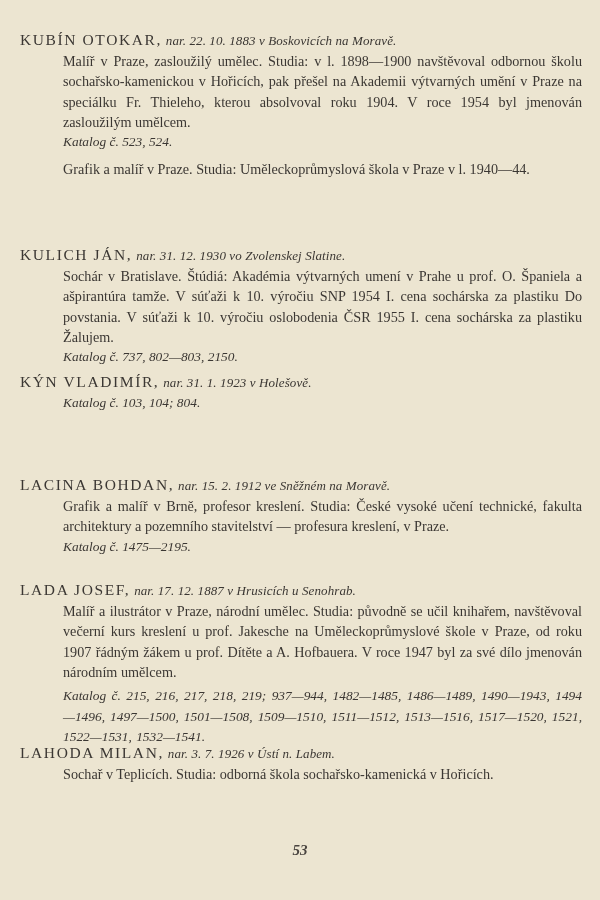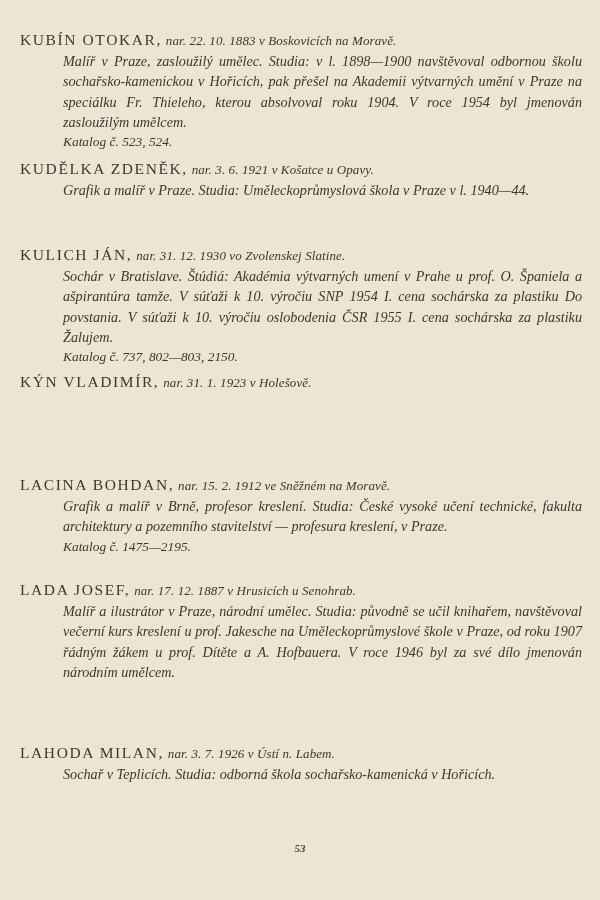--- a/index.html
+++ b/index.html
@@ -40,21 +40,20 @@
       font-style: italic;
       font-size: 13px;
       letter-spacing: 0.1px;
     }
     .body {
       margin-left: 43px;
       font-size: 14.2px;
       line-height: 20.3px;
       text-align: justify;
       hyphens: manual;
-      font-style: italic;
     }
     .catalog {
       margin-left: 43px;
       font-style: italic;
       font-size: 13.4px;
       line-height: 20.3px;
       font-family: Liberation Serif, serif;
     }
     .catalog.long {
       text-align: justify;
@@ -62,77 +61,75 @@
       word-spacing: 1px;
     }
     .page-number {
       position: absolute;
       left: 0;
       width: 600px;
       top: 842px;
       text-align: center;
       font-style: italic;
       font-weight: bold;
-      font-size: 11px;
+      font-size: 15px;
       color: #4a4540;
     }
   </style>
 </head>
 <body>
 
 <div class="page">
 
   <div class="entry" style="top:30px;">
     <div class="head">
       <span class="name">KUBÍN OTOKAR,</span>
       <span class="birth">nar. 22. 10. 1883 v Boskovicích na Moravě.</span>
     </div>
     <div class="body">Malíř v Praze, zasloužilý umělec. Studia: v l. 1898—1900 navštěvoval odbornou školu sochařsko-kamenickou v Hořicích, pak přešel na Akademii výtvarných umění v Praze na speciálku Fr. Thieleho, kterou absolvoval roku 1904. V roce 1954 byl jmenován zasloužilým umělcem.</div>
     <div class="catalog">Katalog č. 523, 524.</div>
   </div>
 
   <div class="entry" style="top:159px;">
-    <div class="head">
-      <span class="name">KUDĚLKA ZDENĚK,</span>
-      <span class="birth">nar. 3. 6. 1921 v Košatce u Opavy.</span>
-    </div>
     <div class="body">Grafik a malíř v Praze. Studia: Uměleckoprůmyslová škola v Praze v l. 1940—44.</div>
   </div>
 
   <div class="entry" style="top:245px;">
     <div class="head">
       <span class="name">KULICH JÁN,</span>
       <span class="birth">nar. 31. 12. 1930 vo Zvolenskej Slatine.</span>
     </div>
     <div class="body">Sochár v Bratislave. Štúdiá: Akadémia výtvarných umení v Prahe u prof. O. Španiela a ašpirantúra tamže. V súťaži k 10. výročiu SNP 1954 I. cena sochárska za plastiku Do povstania. V súťaži k 10. výročiu oslobodenia ČSR 1955 I. cena sochárska za plastiku Žalujem.</div>
     <div class="catalog">Katalog č. 737, 802—803, 2150.</div>
   </div>
 
   <div class="entry" style="top:372px;">
     <div class="head">
       <span class="name">KÝN VLADIMÍR,</span>
       <span class="birth">nar. 31. 1. 1923 v Holešově.</span>
     </div>
+    <div class="catalog">Katalog č. 103, 104; 804.</div>
   </div>
 
   <div class="entry" style="top:475px;">
     <div class="head">
       <span class="name">LACINA BOHDAN,</span>
       <span class="birth">nar. 15. 2. 1912 ve Sněžném na Moravě.</span>
     </div>
     <div class="body">Grafik a malíř v Brně, profesor kreslení. Studia: České vysoké učení technické, fakulta architektury a pozemního stavitelství — profesura kreslení, v Praze.</div>
     <div class="catalog">Katalog č. 1475—2195.</div>
   </div>
 
   <div class="entry" style="top:580px;">
     <div class="head">
       <span class="name">LADA JOSEF,</span>
       <span class="birth">nar. 17. 12. 1887 v Hrusicích u Senohrab.</span>
     </div>
-    <div class="body">Malíř a ilustrátor v Praze, národní umělec. Studia: původně se učil knihařem, navštěvoval večerní kurs kreslení u prof. Jakesche na Uměleckoprůmyslové škole v Praze, od roku 1907 řádným žákem u prof. Dítěte a A. Hofbauera. V roce 1946 byl za své dílo jmenován národním umělcem.</div>
+    <div class="body">Malíř a ilustrátor v Praze, národní umělec. Studia: původně se učil knihařem, navštěvoval večerní kurs kreslení u prof. Jakesche na Uměleckoprůmyslové škole v Praze, od roku 1907 řádným žákem u prof. Dítěte a A. Hofbauera. V roce 1947 byl za své dílo jmenován národním umělcem.</div>
+    <div class="catalog long" style="margin-top:4px;">Katalog č. 215, 216, 217, 218, 219; 937—944, 1482—1485, 1486—1489, 1490—1943, 1494—1496, 1497—1500, 1501—1508, 1509—1510, 1511—1512, 1513—1516, 1517—1520, 1521, 1522—1531, 1532—1541.</div>
   </div>
 
   <div class="entry" style="top:743px;">
     <div class="head">
       <span class="name">LAHODA MILAN,</span>
       <span class="birth">nar. 3. 7. 1926 v Ústí n. Labem.</span>
     </div>
     <div class="body">Sochař v Teplicích. Studia: odborná škola sochařsko-kamenická v Hořicích.</div>
   </div>
 

